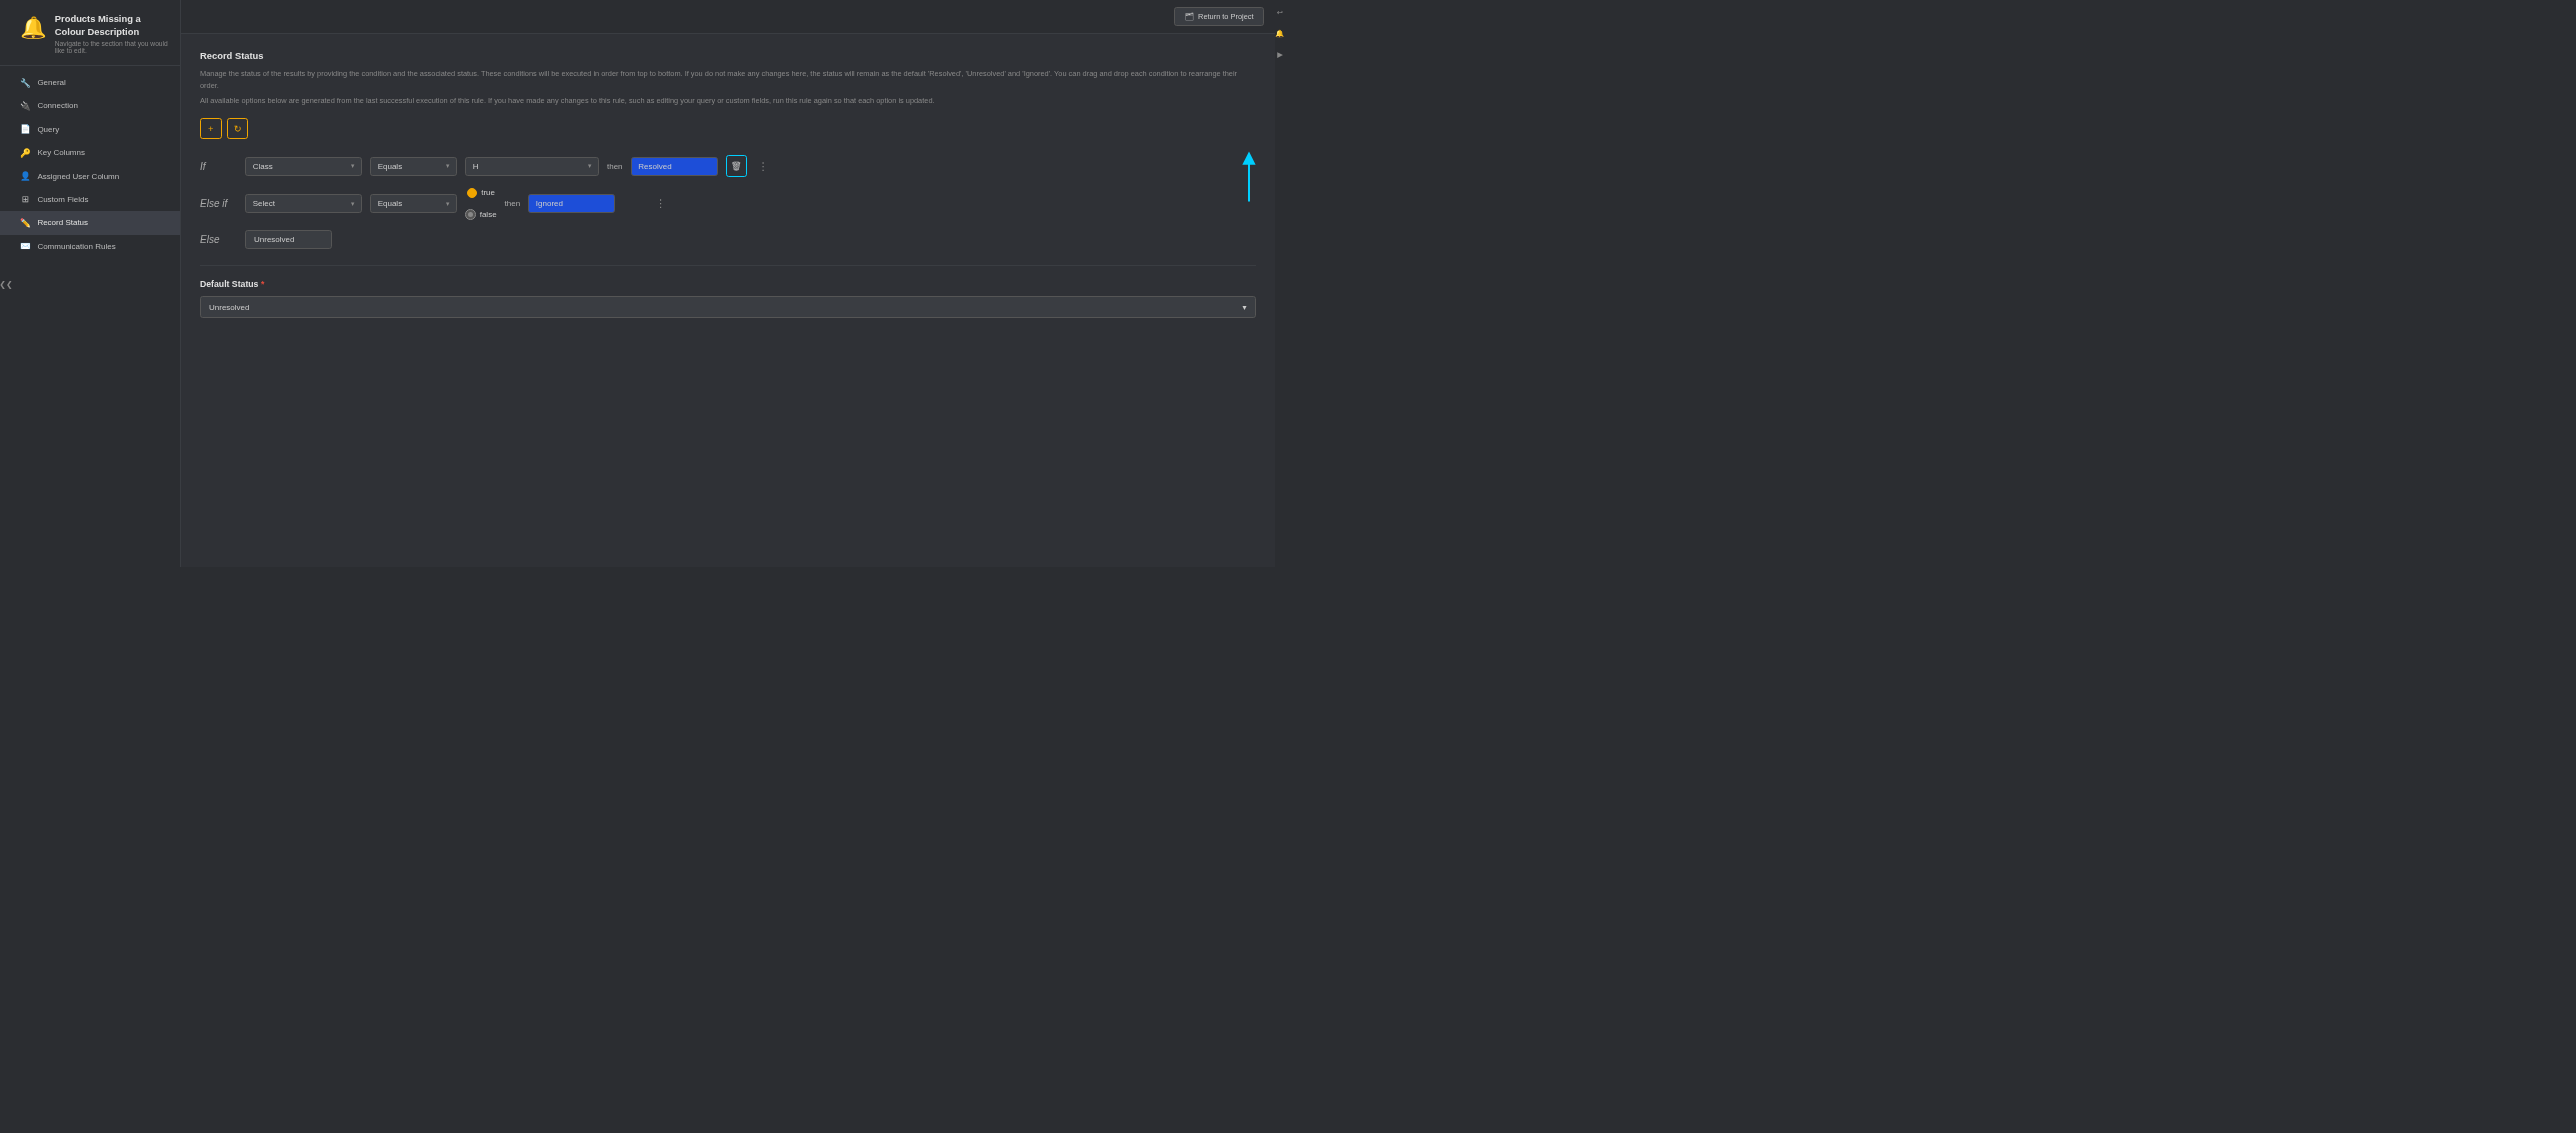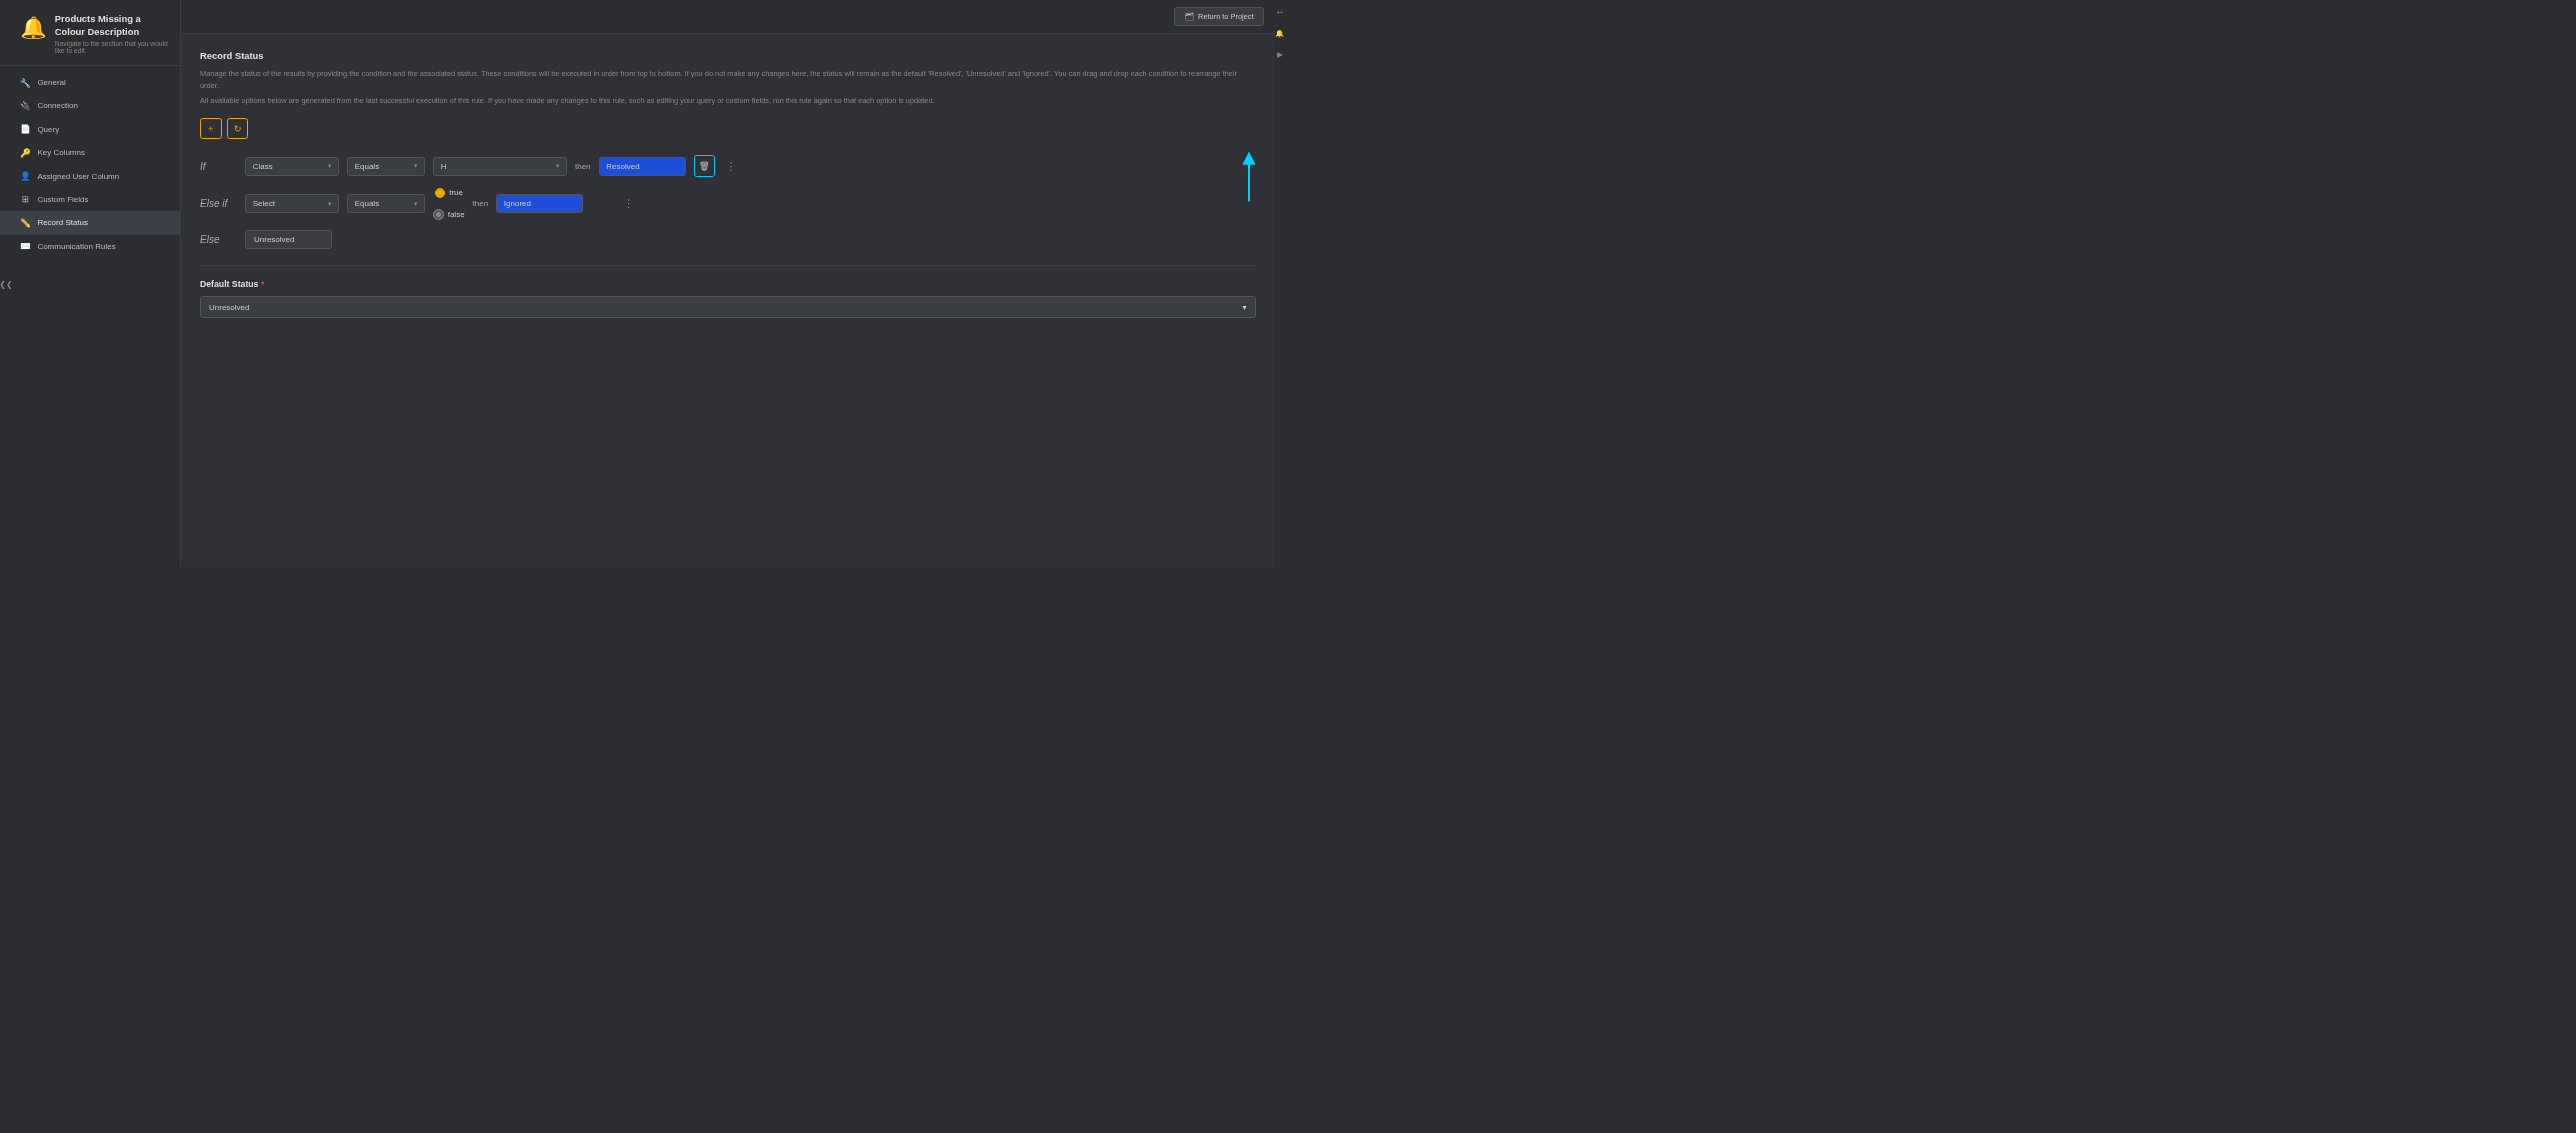--- a/index.html
+++ b/index.html
@@ -195,22 +195,22 @@
       padding: 4px 6.7px;
       border-radius: 2.7px;
       font-size: 8px;
       cursor: pointer;
       display: flex;
       align-items: center;
       justify-content: space-between;
       gap: 5.4px;
     }
 
-    .select-dropdown.wide { width: 94px; gap: 31px; }
-    .select-dropdown.medium { width: 78px; }
+    .select-dropdown.wide { width: 117px; gap: 31px; }
+    .select-dropdown.medium { width: 87px; }
 
     .select-arrow { color: #888; font-size: 6.7px; }
 
     .then-label {
       font-size: 8px;
       color: #aaa;
       flex-shrink: 0;
     }
 
     .status-input {

